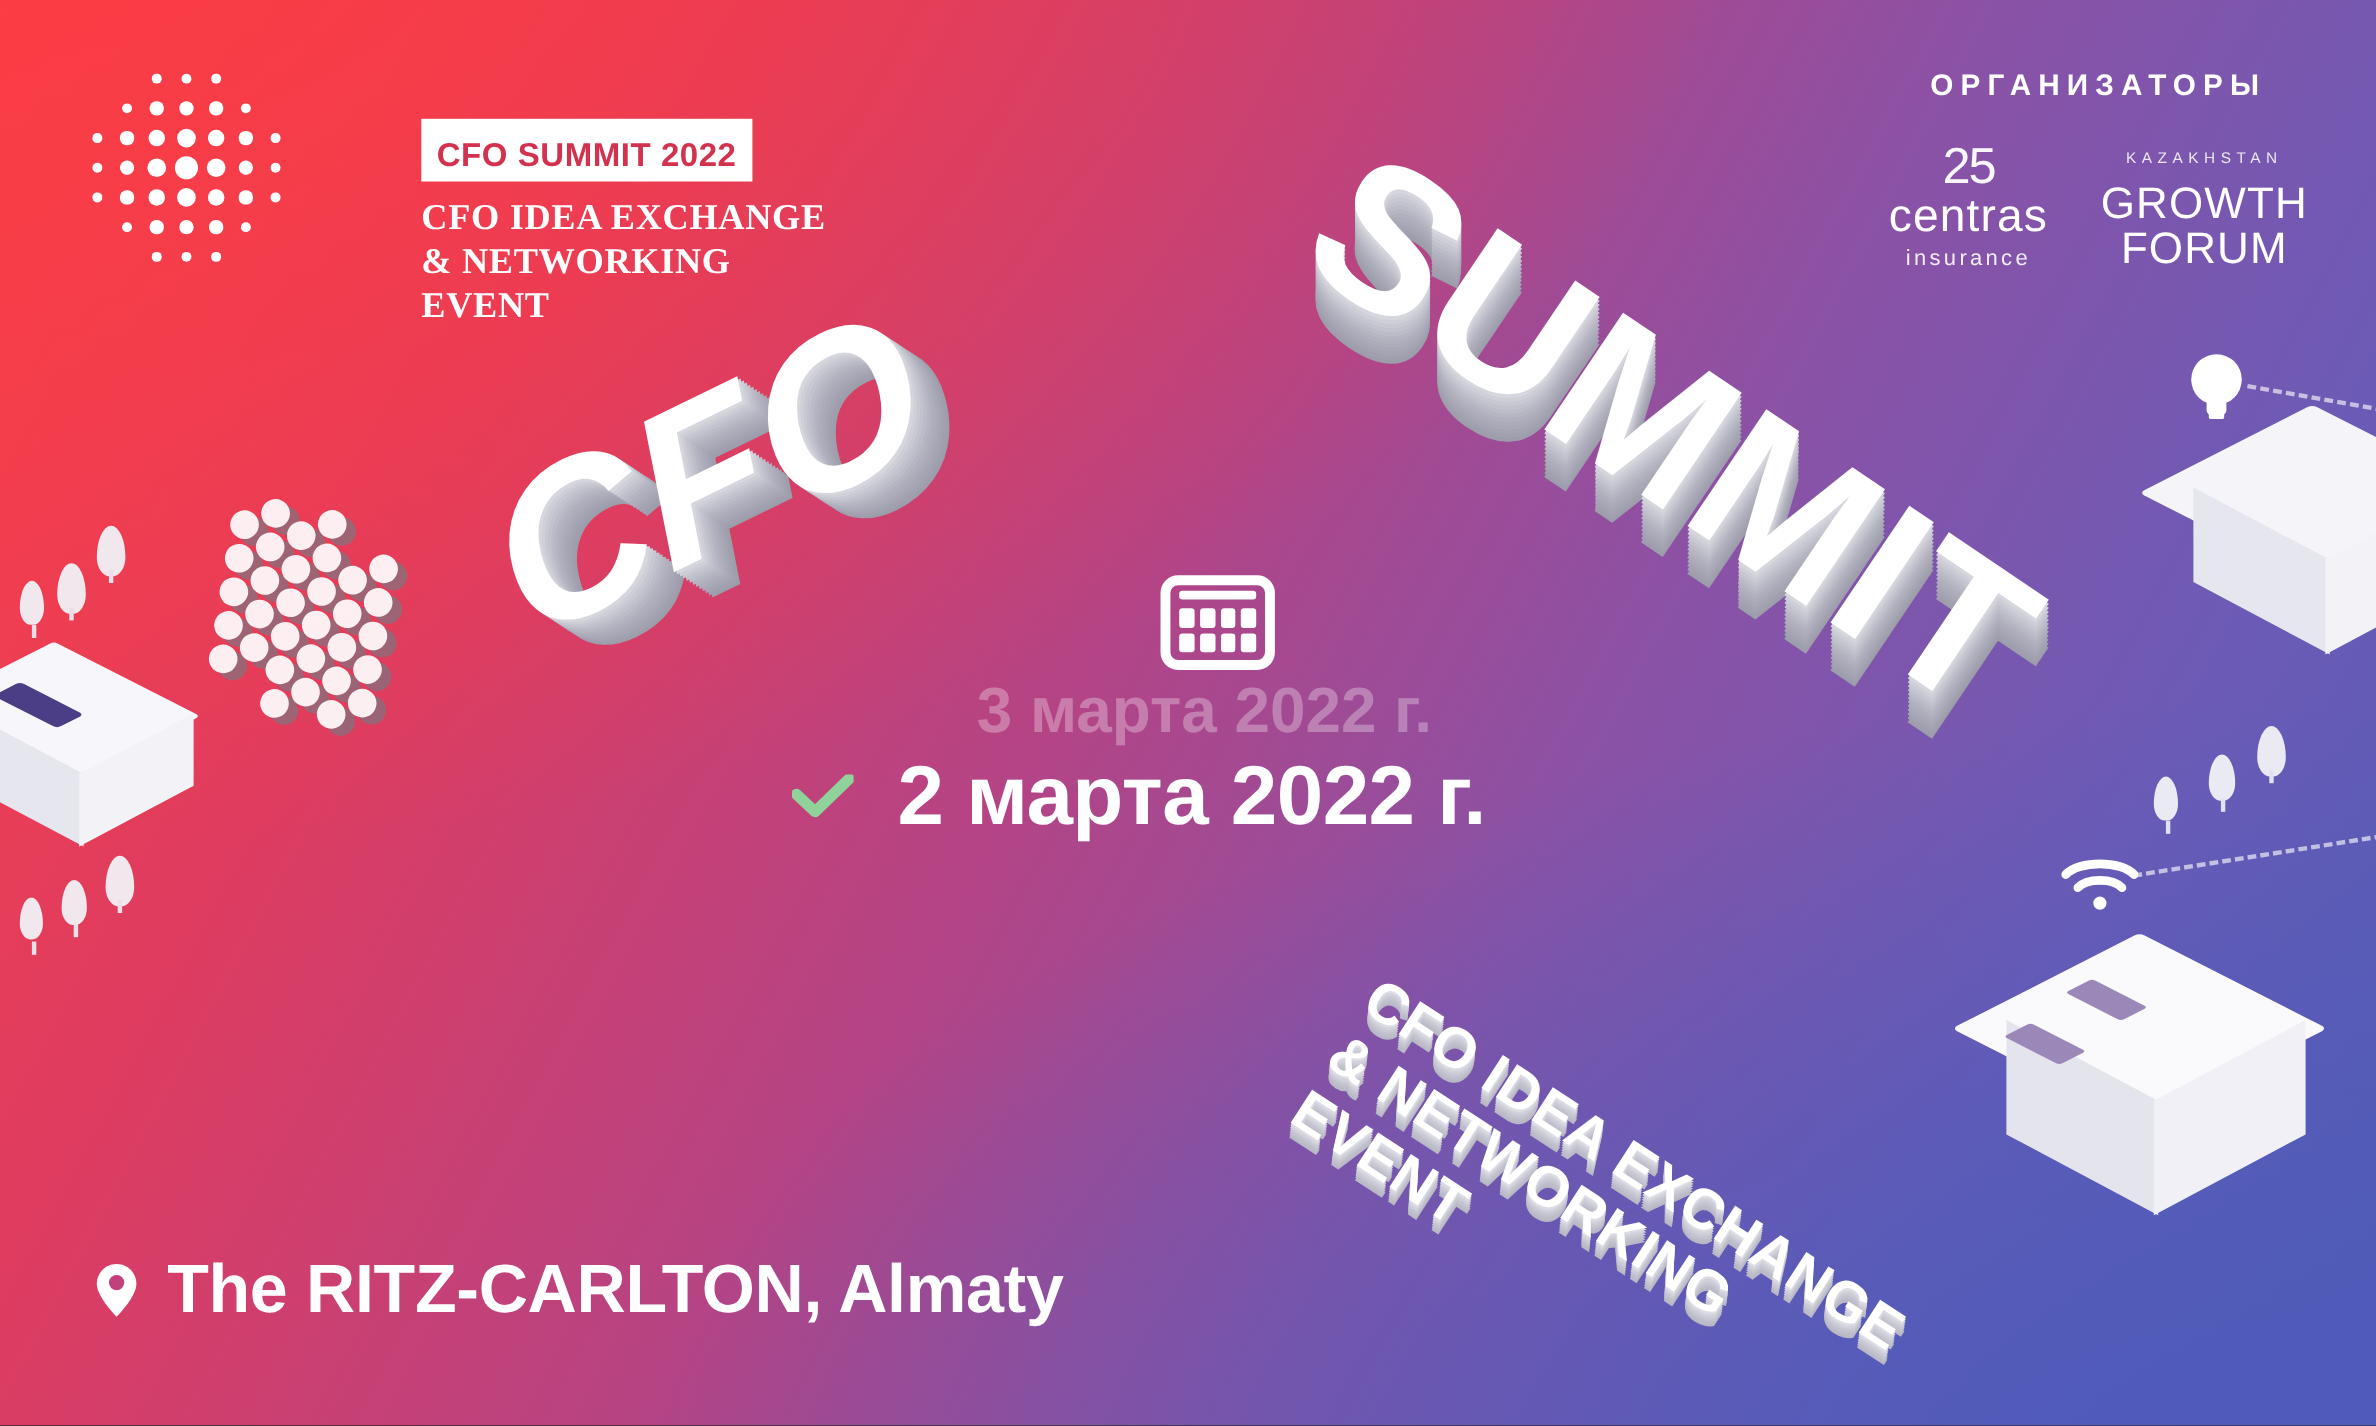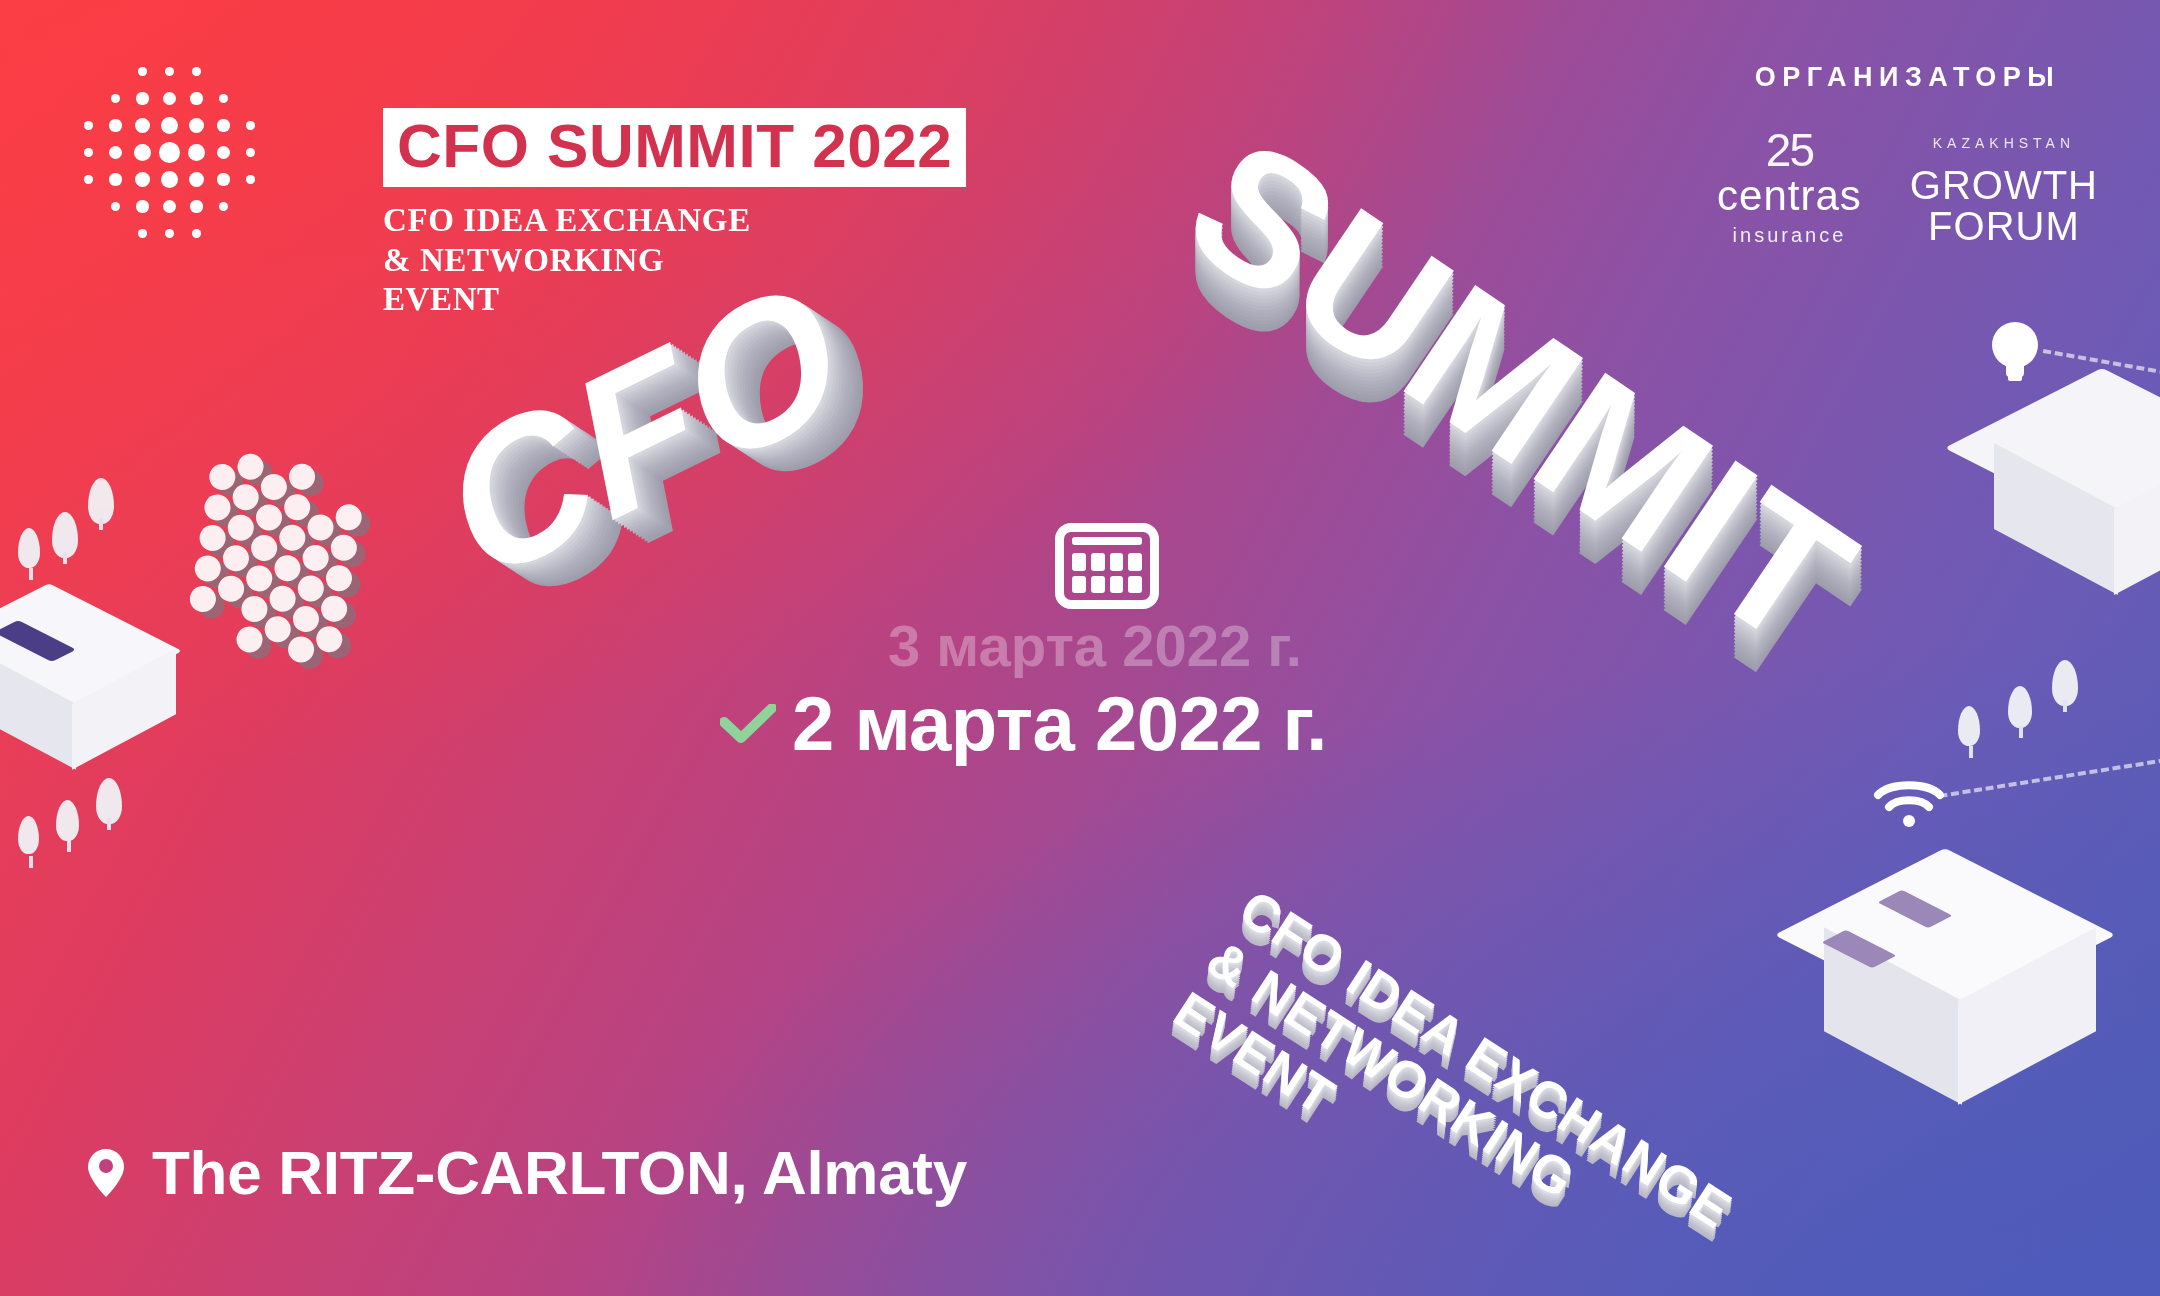--- a/index.html
+++ b/index.html
@@ -23,22 +23,22 @@
   .dotcloud i{position:absolute;width:26px;height:26px;border-radius:50%;
      background:#FFFFFF;box-shadow:6px 9px 0 0 rgba(120,120,130,.72);}
 
   
   .logodots{position:absolute;left:75px;top:58px;width:190px;height:185px;}
   .logodots i{position:absolute;border-radius:50%;background:#fff;}
 
   
   .hdr{position:absolute;left:383px;top:108px;width:640px;}
   .hdr-bar{display:inline-block;background:#fff;color:#D3324E;
-    font-weight:700;font-size:62px;letter-spacing:.5px;line-height:1.08;
-    padding:5px 14px 7px 14px;white-space:nowrap;}
+    font-weight:700;font-size:30px;letter-spacing:.5px;line-height:1.08;
+    padding:18px 14px 7px 14px;white-space:nowrap;}
   .hdr-sub{margin-top:14px;color:#fff;font-family:"Liberation Serif",serif;
     font-size:33px;font-weight:700;line-height:1.20;letter-spacing:.6px;}
 
   
   .org{position:absolute;right:62px;top:62px;text-align:center;}
   .org-title{color:#fff;font-size:27px;font-weight:700;letter-spacing:6.5px;}
   .org-row{display:flex;align-items:flex-end;justify-content:flex-end;
            gap:48px;margin-top:34px;}
   .centras{color:#fff;text-align:center;position:relative;}
   .centras .mark{font-size:46px;line-height:1;letter-spacing:-2px;
@@ -79,21 +79,21 @@
   .cal-icon .bar{position:absolute;left:8px;right:8px;top:5px;height:8px;
     background:#fff;border-radius:3px;}
   .cal-icon .grid{position:absolute;left:8px;right:8px;top:21px;bottom:7px;
     display:grid;grid-template-columns:repeat(4,1fr);grid-template-rows:repeat(2,1fr);
     gap:5px;}
   .cal-icon .grid i{background:#fff;border-radius:3px;}
 
   .date-alt{position:absolute;left:888px;top:612px;font-size:58px;
     font-weight:700;color:rgba(255,255,255,.30);white-space:nowrap;}
   .date-sel{position:absolute;left:720px;top:680px;display:flex;
-    align-items:center;gap:16px;white-space:nowrap;}
+    align-items:center;gap:40px;white-space:nowrap;}
   .date-sel .tick{width:56px;height:40px;flex:none;}
   .date-sel .txt{font-size:76px;font-weight:700;color:#fff;letter-spacing:-.5px;}
 
   
   .venue{position:absolute;left:86px;bottom:88px;display:flex;
     align-items:center;gap:26px;margin-top:36px;}
   .venue .pin{width:40px;height:52px;flex:none;}
   .venue .txt{font-size:62px;font-weight:700;color:#fff;letter-spacing:-.3px;
     white-space:nowrap;}
 

